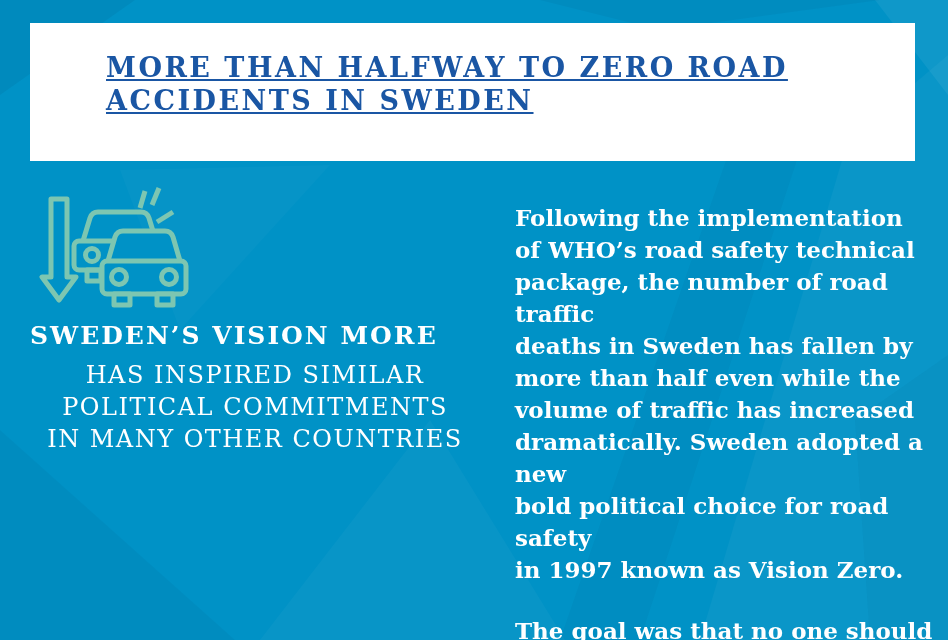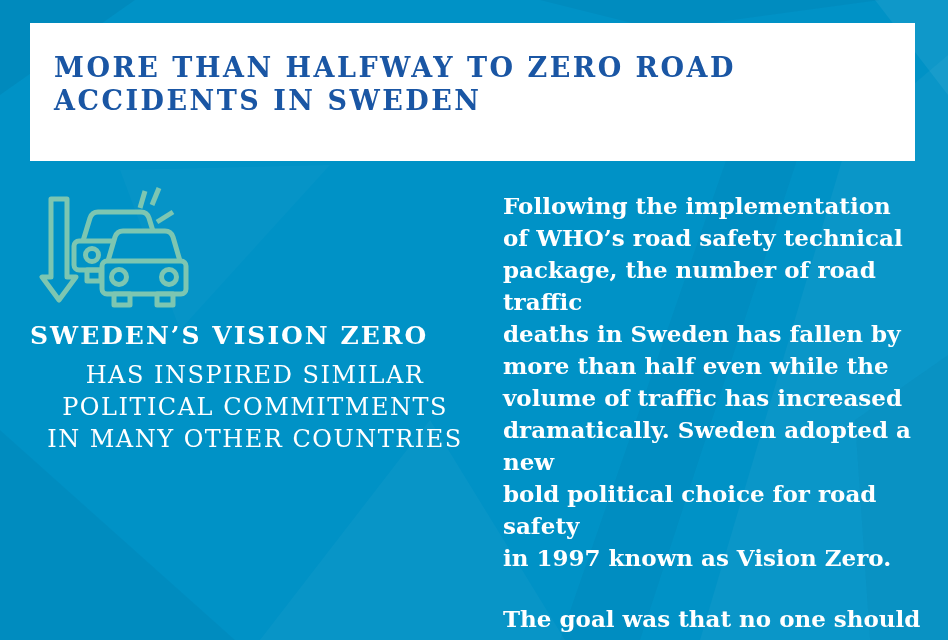--- a/index.html
+++ b/index.html
@@ -21,27 +21,28 @@
   }
   .header-card {
     position: absolute;
     left: 30px; top: 23px;
     width: 885px; height: 138px;
     background: #ffffff;
     box-sizing: border-box;
   }
   .page-title {
     margin: 0;
-    padding: 28px 20px 0 24px;
+    padding: 28px 20px 0 76px;
     color: #1a56a4;
     font-size: 27px;
     font-weight: bold;
     line-height: 33px;
     letter-spacing: 2.5px;
     white-space: pre-line;
+    text-decoration: underline;
   }
   .left-panel {
     position: absolute;
     left: 30px; top: 186px;
     width: 450px;
   }
   .vision-icon {
     display: block;
     margin-left: 5px;
     width: 155px; height: 125px;
@@ -65,21 +66,21 @@
     white-space: pre-line;
     text-align: center;
   }
   .right-panel {
     position: absolute;
     left: 503px; top: 190px;
     width: 445px;
     color: #ffffff;
   }
   .body-paragraph {
-    margin: 0;
+    margin: 12px;
     font-size: 23px;
     font-weight: bold;
     line-height: 32px;
     white-space: pre-line;
   }
   .body-paragraph + .body-paragraph {
     margin-top: 29px;
   }
 </style>
 </head>
@@ -124,21 +125,21 @@
         <circle cx="134" cy="85" r="7.5" fill="#0092c6"></circle>
         <rect x="79" y="102" width="16" height="11" fill="#0092c6"></rect>
         <rect x="122" y="102" width="16" height="11" fill="#0092c6"></rect>
 
         <path d="M110,-1 L105,16" stroke-linecap="butt"></path>
         <path d="M124,-4 L117,13" stroke-linecap="butt"></path>
         <path d="M138,20 L122,30" stroke-linecap="butt"></path>
       </g>
     </svg>
 
-    <h2 class="left-heading">SWEDEN’S VISION ZERO</h2>
+    <h2 class="left-heading">SWEDEN’S VISION MORE</h2>
 
     <p class="left-subheading">HAS INSPIRED SIMILAR
 POLITICAL COMMITMENTS
 IN MANY OTHER COUNTRIES</p>
   </aside>
 
   <section class="right-panel">
     <p class="body-paragraph">Following the implementation
 of WHO’s road safety technical
 package, the number of road traffic

